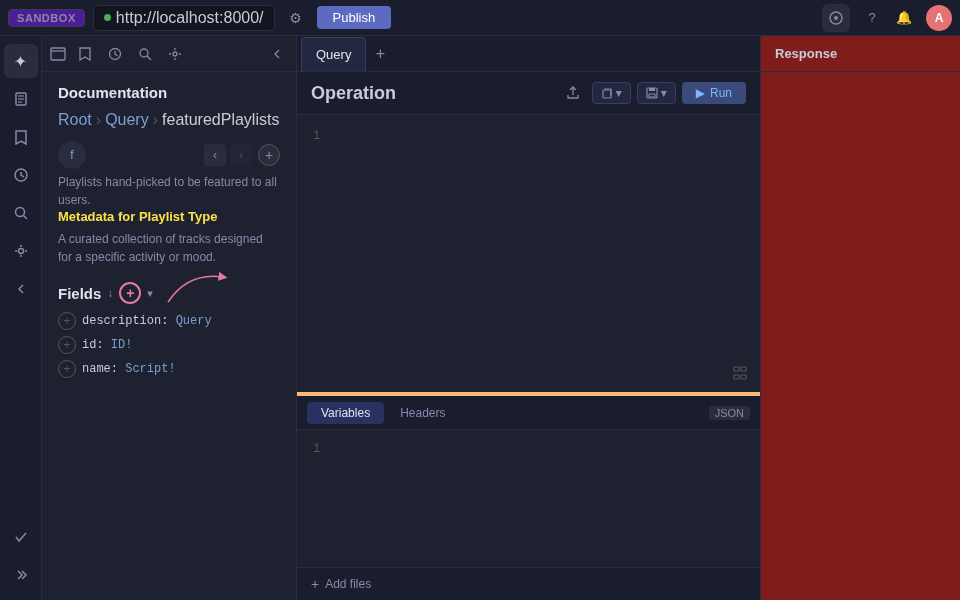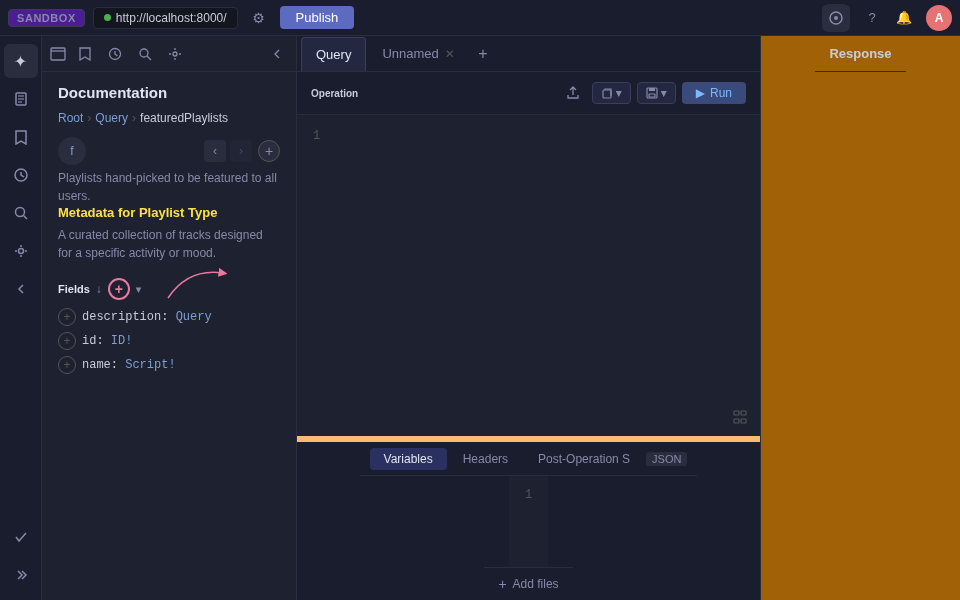--- a/index.html
+++ b/index.html
@@ -37,21 +37,21 @@
       font-weight: 600;
     }
     .url-bar {
       display: flex;
       align-items: center;
       gap: 5px;
       background: #13151f;
       border: 1px solid #2a2d3e;
       border-radius: 4px;
       padding: 3px 10px;
-      font-size: 12px;
+      font-size: 16px;
       color: #c8ccd8;
     }
     .url-dot {
       width: 7px; height: 7px;
       background: #4caf50;
       border-radius: 50%;
     }
     .publish-btn {
       background: #5c6bc0;
       color: #fff;
@@ -157,21 +157,21 @@
     .doc-title {
       font-size: 15px;
       font-weight: 600;
       color: #e0e4f0;
       margin-bottom: 10px;
     }
     .breadcrumb {
       display: flex;
       align-items: center;
       gap: 4px;
-      font-size: 12px;
+      font-size: 16px;
       color: #8888aa;
       margin-bottom: 12px;
     }
     .breadcrumb-sep {
       color: #555;
     }
     .breadcrumb-link {
       color: #7c9fd4;
       cursor: pointer;
     }
@@ -221,21 +221,21 @@
       line-height: 1.5;
       margin-bottom: 16px;
     }
     .fields-header {
       display: flex;
       align-items: center;
       gap: 6px;
       margin-bottom: 8px;
     }
     .fields-title {
-      font-size: 11px;
+      font-size: 15px;
       font-weight: 600;
       color: #e0e4f0;
     }
     .fields-sort-icon {
       color: #8888aa;
       font-size: 12px;
     }
     .fields-add-btn {
       width: 22px; height: 22px;
       border: 2px solid #e879a0;
@@ -332,21 +332,21 @@
       overflow: hidden;
     }
     .operation-header {
       display: flex;
       align-items: center;
       padding: 8px 14px;
       border-bottom: 1px solid #2a2d3e;
       gap: 8px;
     }
     .operation-title {
-      font-size: 10px;
+      font-size: 18px;
       font-weight: 600;
       color: #c8ccd8;
     }
     .op-toolbar {
       margin-left: auto;
       display: flex;
       align-items: center;
       gap: 6px;
     }
     .op-icon-btn {
@@ -400,25 +400,24 @@
       position: absolute;
       bottom: 8px;
       right: 12px;
       color: #555;
       cursor: pointer;
       font-size: 14px;
     }
 
     
     .bottom-tabs {
-      border-top: 6px solid #fdba74;
+      border-top: 4px solid #fdba74;
       display: flex;
       flex-direction: column;
-      height: 164px;
-      align-items: center;
+      height: 208px;
     }
     .bottom-tab-bar {
       display: flex;
       align-items: center;
       border-bottom: 1px solid #2a2d3e;
       background: #1a1d2e;
       height: 34px;
       padding: 0 10px;
       gap: 2px;
     }
@@ -459,26 +458,25 @@
       background: #1a1d2e;
     }
     .add-files-icon {
       font-size: 14px;
       color: #8888aa;
     }
 
     
     .response-panel {
       width: 200px;
-      background: #a16207;
+      background: #7f1d1d;
       border-left: 1px solid #2a2d3e;
       display: flex;
       flex-direction: column;
       flex-shrink: 0;
-      align-items: center;
     }
     .response-header {
       padding: 10px 14px;
       font-size: 13px;
       font-weight: 600;
       color: #c8ccd8;
       border-bottom: 1px solid #2a2d3e;
     }
     .response-body {
       flex: 1;
@@ -663,24 +661,20 @@
         </span>
       </div>
     </div>
   </div>
 
   <div class="editor-area">
 
     <div class="tabs-bar">
       <div class="tab active">
         <span>Query</span>
-      </div>
-      <div class="tab">
-        <span>Unnamed</span>
-        <span class="tab-close">✕</span>
       </div>
       <div class="tab-add">+</div>
     </div>
 
     <div class="operation-panel">
       <div class="operation-header">
         <span class="operation-title">Operation</span>
         <div class="op-toolbar">
           <div class="op-icon-btn">
             <svg width="14" height="14" viewBox="0 0 14 14" fill="none">
@@ -719,21 +713,20 @@
               <rect x="2" y="10" width="5" height="4" rx="0.5" stroke="#555" stroke-width="1.2"></rect>
               <rect x="9" y="10" width="5" height="4" rx="0.5" stroke="#555" stroke-width="1.2"></rect>
             </svg>
         </div>
       </div>
 
       <div class="bottom-tabs">
         <div class="bottom-tab-bar">
           <div class="bottom-tab active">Variables</div>
           <div class="bottom-tab">Headers</div>
-          <div class="bottom-tab">Post-Operation S</div>
           <div class="json-label">JSON</div>
         </div>
         <div class="bottom-editor">
           <span class="line-number">1</span>
         </div>
         <div class="add-files-bar">
           <span class="add-files-icon">+</span>
           <span>Add files</span>
         </div>
       </div>

